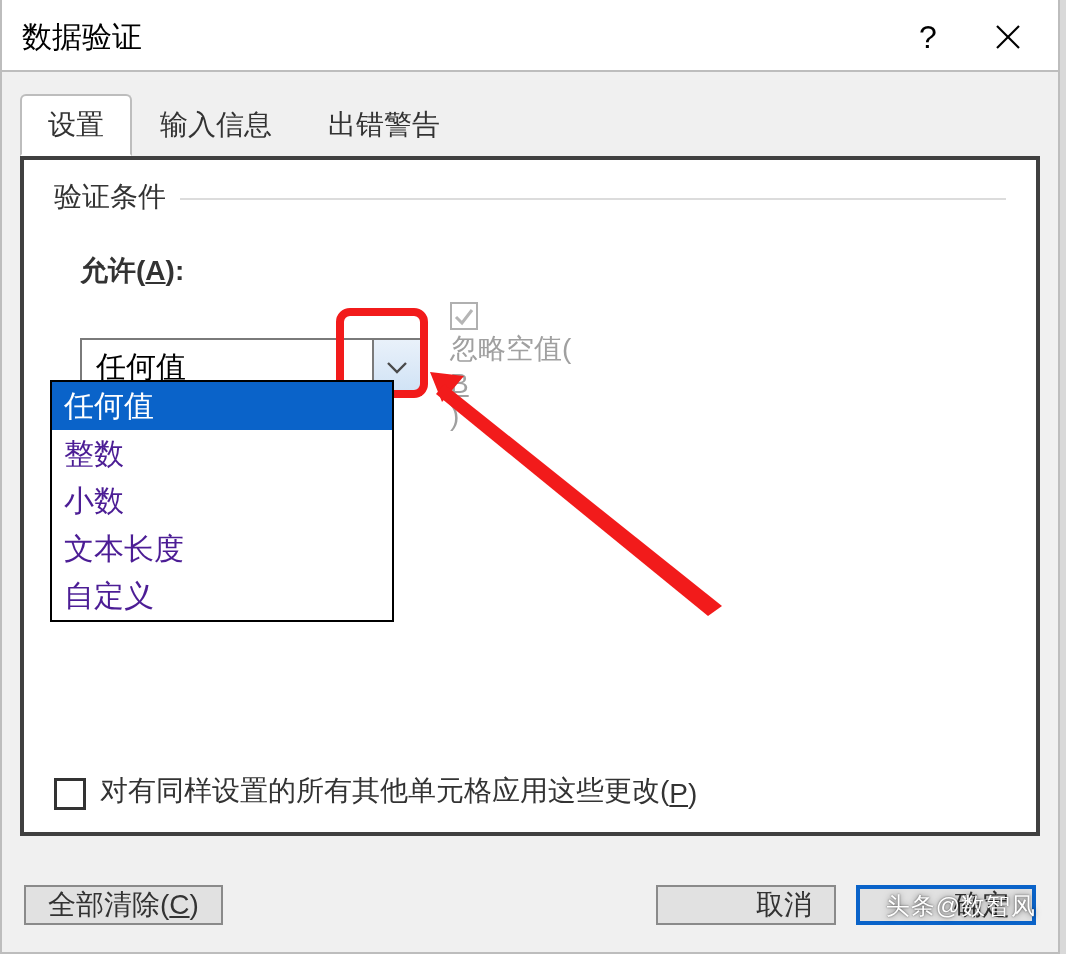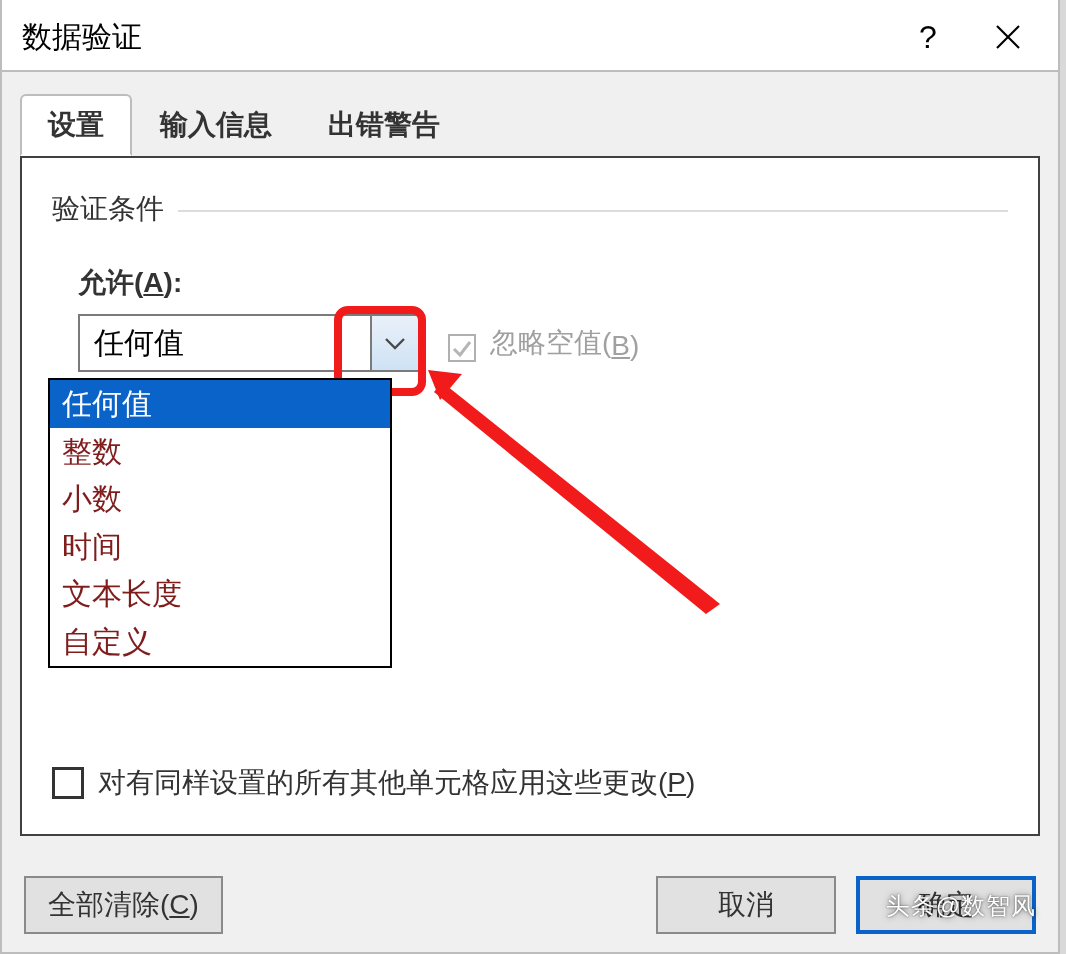--- a/index.html
+++ b/index.html
@@ -61,37 +61,36 @@
   }
   .tab {
     height: 62px;
     padding: 0 26px;
     font-size: 28px;
     color: #333;
     display: flex; align-items: center; justify-content: center;
     border: 2px solid transparent;
     position: relative;
     cursor: pointer;
-    font-weight: bold;
   }
   .tab.active {
     background: #fff;
     border: 2px solid #bdbdbd;
     border-bottom: 2px solid #fff;
     border-top-left-radius: 6px;
     border-top-right-radius: 6px;
     z-index: 2;
     margin-bottom: -2px;
   }
   .tabpanel {
     background: #fff;
-    border: 2px solid #404040;
+    border: 4px solid #404040;
     min-height: 680px;
     position: relative;
-    padding: 32px 30px;
+    padding: 18px 30px;
   }
   .fieldset-label {
     font-size: 28px;
     color: #333;
     display: flex; align-items: center;
     margin-bottom: 36px;
   }
   .fieldset-label .fsline {
     flex: 1;
     height: 2px;
@@ -158,53 +157,54 @@
     left: 56px; 
     top: 0; 
     width: 344px;
     border: 2px solid #000;
     background: #fff;
     z-index: 5;
   }
   .dropdown .opt {
     font-size: 30px;
     padding: 4px 12px;
-    color: #7f1d1d;
+    color: #4c1d95;
     cursor: pointer;
     line-height: 1.32;
   }
   .dropdown .opt.selected {
     background: #0a63c9;
     color: #fff;
   }
 
   .ignore-blank {
     display: flex;
-    align-items: flex-end;
+    align-items: flex-start;
     margin-left: 28px;
     font-size: 28px;
     color: #a0a0a0;
+    flex-direction: column;
   }
   .ignore-blank .chk {
     width: 28px; height: 28px;
     border: 2px solid #b0b0b0;
     margin-right: 14px;
     display: flex; align-items: center; justify-content: center;
     background: #fff;
   }
   .ignore-blank .chk svg { width: 22px; height: 22px; }
   .ignore-blank .chk svg polyline { stroke: #b5b5b5; stroke-width: 3; fill: none; }
   .ignore-blank .u { text-decoration: underline; }
 
   .apply-row {
     position: absolute;
     left: 30px;
-    bottom: 32px;
-    display: flex;
-    align-items: center;
+    bottom: 22px;
+    display: flex;
+    align-items: flex-end;
     font-size: 28px;
     color: #333;
   }
   .apply-row .chk2 {
     width: 32px; height: 32px;
     border: 3px solid #333;
     margin-right: 14px;
   }
   .apply-row .u { text-decoration: underline; }
 
@@ -212,26 +212,26 @@
   .footer {
     height: 94px;
     background: #f0f0f0;
     display: flex;
     align-items: center;
     padding: 0 22px;
   }
   .footer .spacer { flex: 1; }
   .btn {
     min-width: 180px;
-    height: 58px;
+    height: 40px;
     border: 2px solid #8a8a8a;
     background: #e1e1e1;
     font-size: 28px;
     color: #333;
-    display: flex; align-items: center; justify-content: center;
+    display: flex; align-items: center; justify-content: flex-end;
     cursor: pointer;
     margin-left: 20px;
     padding: 0 22px;
   }
   .btn .u { text-decoration: underline; }
   .btn.primary {
     border: 4px solid #0a63c9;
   }
   .watermark {
     position: absolute;
@@ -305,21 +305,20 @@
               <span>)</span>
           </div>
         </div>
 
         <div class="red-highlight" style="left:312px; top:148px; width:92px; height:90px;"></div>
 
         <div class="dropdown" style="left:26px; top:220px;">
           <div class="opt selected"><span>任何值</span></div>
           <div class="opt"><span>整数</span></div>
           <div class="opt"><span>小数</span></div>
-          <div class="opt"><span>时间</span></div>
           <div class="opt"><span>文本长度</span></div>
           <div class="opt"><span>自定义</span></div>
         </div>
 
         <svg class="arrow-svg" style="left:398px; top:200px; width:320px; height:260px;" viewBox="0 0 320 260">
           <defs></defs>
           <polygon points="8,12 42,16 20,42" fill="#f21b1b"></polygon>
           <polygon points="22,24 300,246 286,256 14,34" fill="#f21b1b"></polygon>
         </svg>
 

